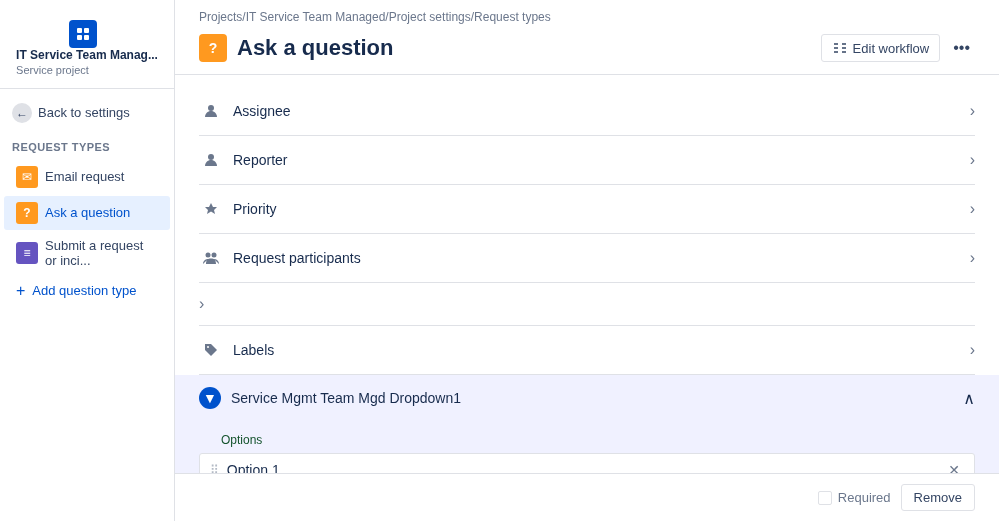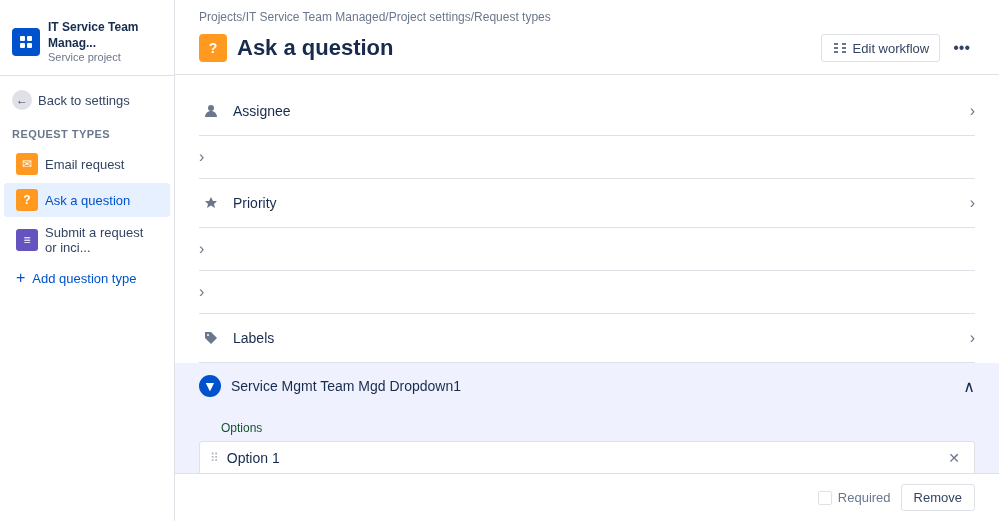--- a/index.html
+++ b/index.html
@@ -13,20 +13,21 @@
       padding: 12px 0;
       display: flex;
       flex-direction: column;
     }
     .sidebar-header {
       display: flex;
       align-items: center;
       padding: 8px 12px 12px;
       border-bottom: 1px solid #dfe1e6;
       margin-bottom: 8px;
+      flex-direction: column;
     }
     .sidebar-logo {
       width: 28px;
       height: 28px;
       background: #0052cc;
       border-radius: 4px;
       display: flex;
       align-items: center;
       justify-content: center;
       margin-right: 8px;
@@ -393,36 +394,55 @@
               <circle cx="8" cy="5" r="3"></circle>
               <path d="M2 14c0-3.3 2.7-6 6-6s6 2.7 6 6"></path>
             </svg>
         </div>
         <span>Assignee</span>
       </div>
       <span class="chevron-right">›</span>
     </div>
 
     <div class="field-row">
+      <div class="field-left">
+        <div class="field-icon">
+          <svg class="svg-icon" viewBox="0 0 16 16" fill="#6b778c">
+              <circle cx="8" cy="5" r="3"></circle>
+              <path d="M2 14c0-3.3 2.7-6 6-6s6 2.7 6 6"></path>
+            </svg>
+        </div>
+        <span>Reporter</span>
+      </div>
       <span class="chevron-right">›</span>
     </div>
 
     <div class="field-row">
       <div class="field-left">
         <div class="field-icon">
           <svg class="svg-icon" viewBox="0 0 16 16" fill="#6b778c">
               <path d="M8 2l2 4h4l-3 3 1 4-4-2.5L4 13l1-4L2 6h4z"></path>
             </svg>
         </div>
         <span>Priority</span>
       </div>
       <span class="chevron-right">›</span>
     </div>
 
     <div class="field-row">
+      <div class="field-left">
+        <div class="field-icon">
+          <svg class="svg-icon" viewBox="0 0 16 16" fill="#6b778c">
+              <circle cx="5" cy="5" r="2.5"></circle>
+              <circle cx="11" cy="5" r="2.5"></circle>
+              <path d="M0 14c0-2.8 2.2-5 5-5M16 14c0-2.8-2.2-5-5-5M5 9c0 0 1.5-.5 3-.5s3 .5 3 .5c0 0 2 1 2 5H3c0-4 2-5 2-5z"></path>
+            </svg>
+        </div>
+        <span>Request participants</span>
+      </div>
       <span class="chevron-right">›</span>
     </div>
 
     <div class="field-row">
       <span class="chevron-right">›</span>
     </div>
 
     <div class="field-row">
       <div class="field-left">
         <div class="field-icon">

